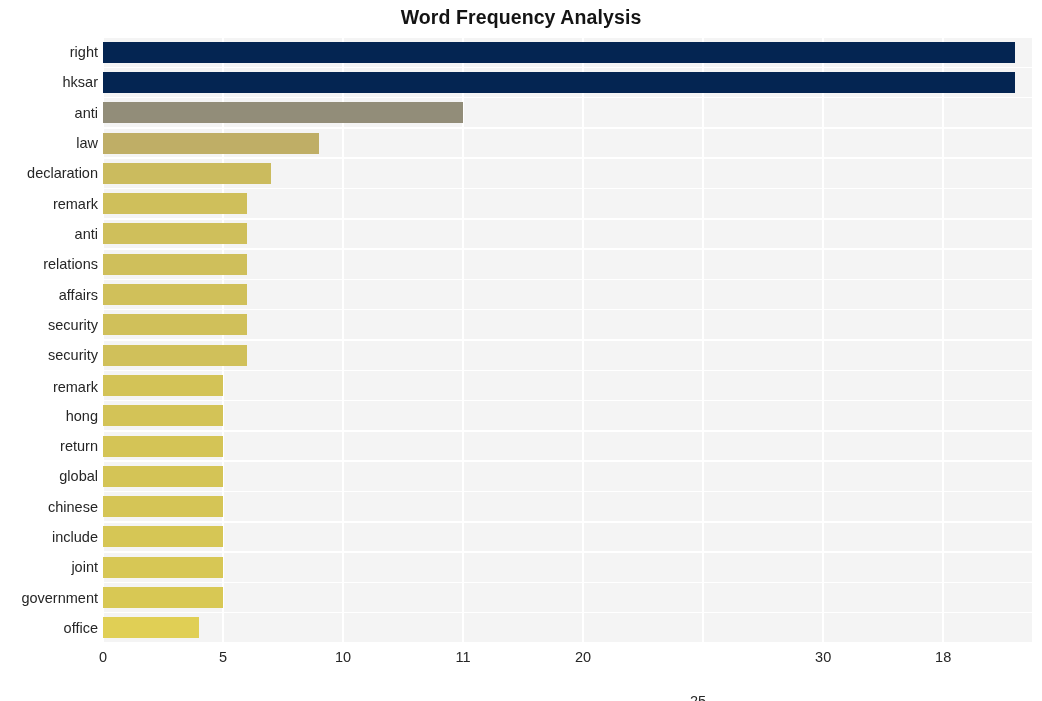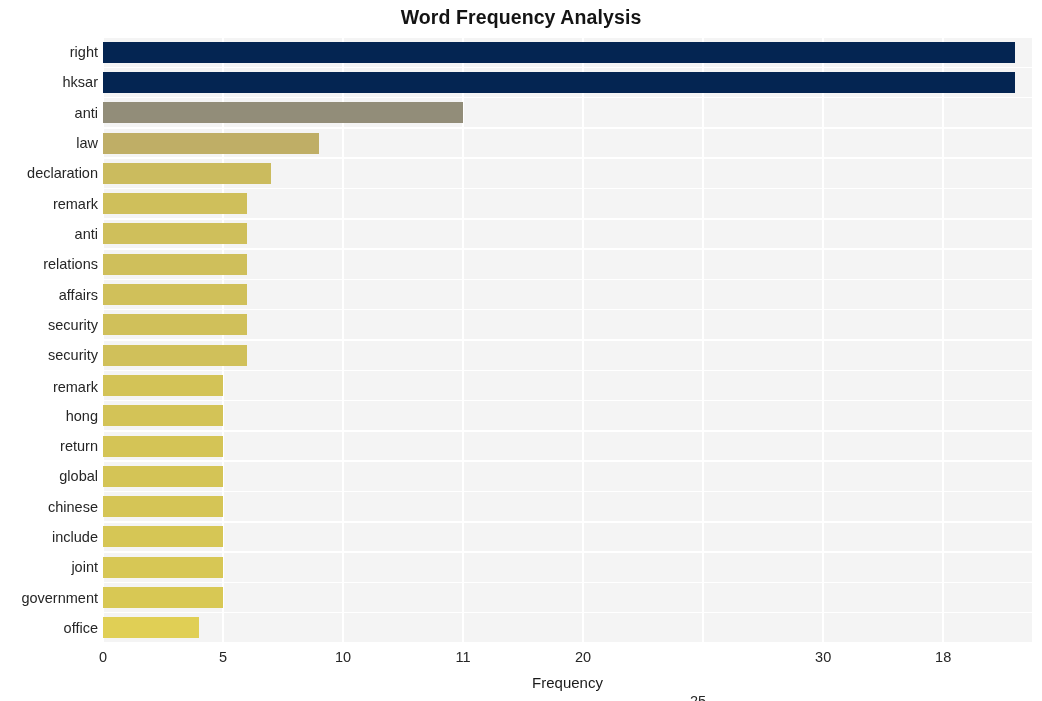--- a/index.html
+++ b/index.html
@@ -207,15 +207,14 @@
       <div class="xtick" style="left: 103px;">0</div>
       <div class="xtick" style="left: 223.026px;">5</div>
       <div class="xtick" style="left: 343.052px;">10</div>
       <div class="xtick" style="left: 463.078px;">11</div>
       <div class="xtick" style="left: 583.103px;">20</div>
       <div class="xtick" style="left: 698px; margin-top: 44px;">25</div>
       <div class="xtick" style="left: 823.155px;">30</div>
       <div class="xtick" style="left: 943.181px;">18</div>
     </div>
 
-  <div id="xlabel">Frequency</div>
 
 </div>
 
 </body></html>

